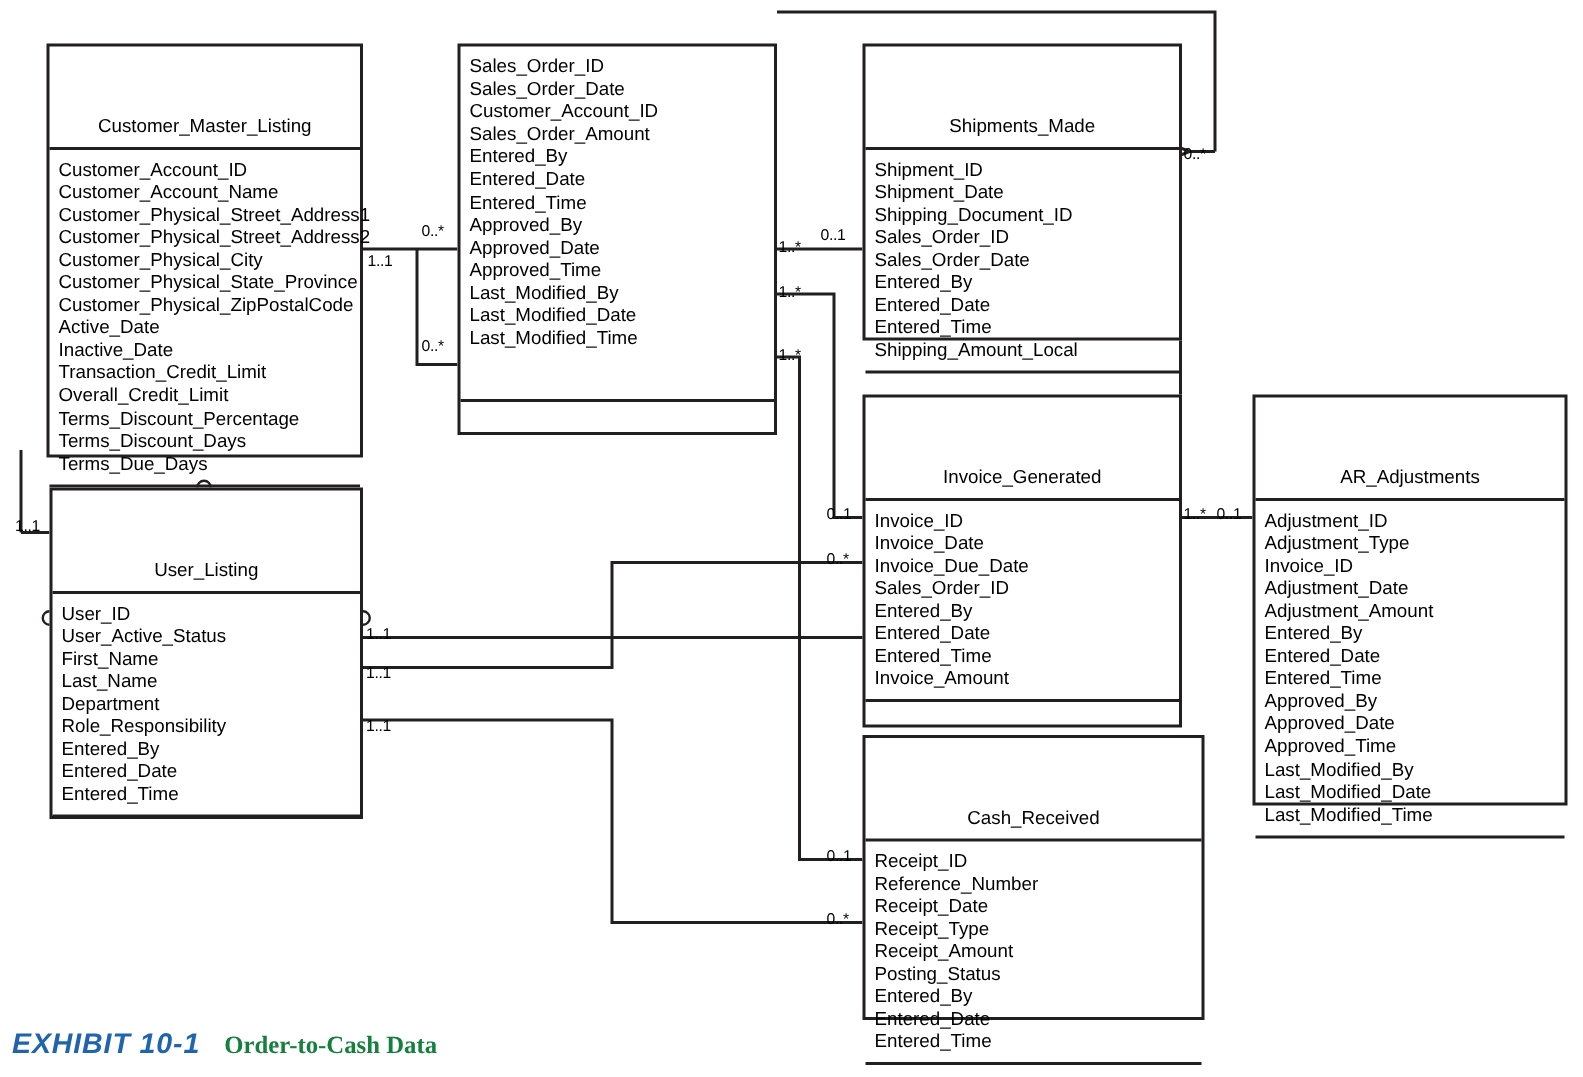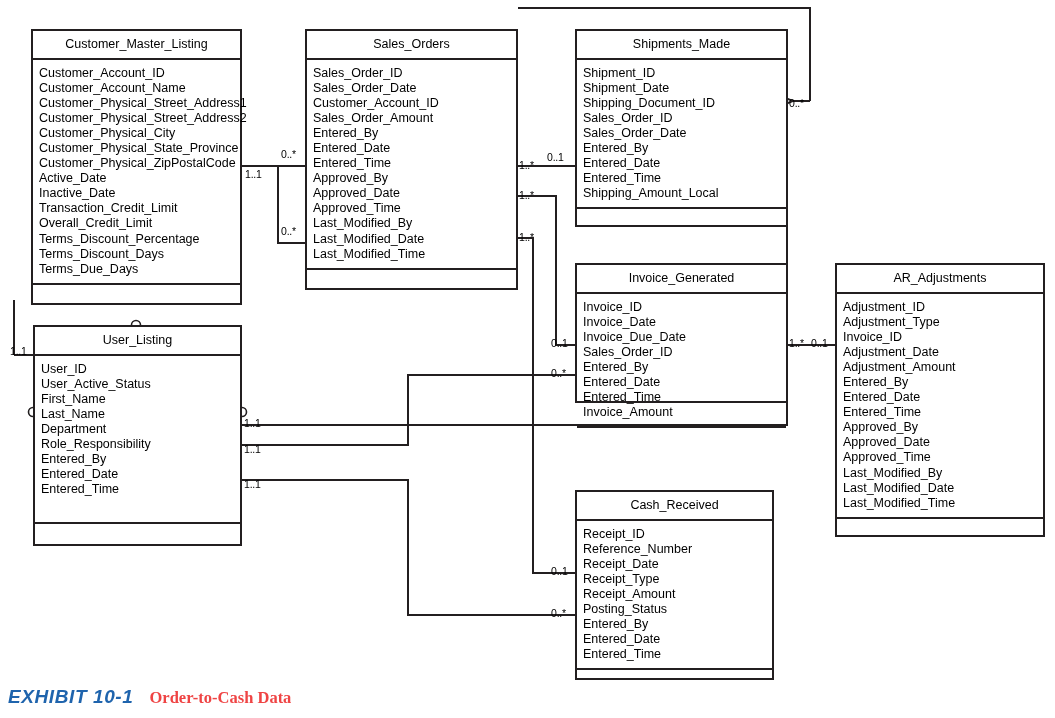--- a/index.html
+++ b/index.html
@@ -48,20 +48,21 @@
     flex-direction: column;
   }
   .entity-title {
     text-align: center;
     font-size: 12.5px;
     line-height: 1;
     color: #000000;
     padding: 7px 4px 7px 4px;
     border-bottom: 2px solid #231f20;
     white-space: nowrap;
+    margin-top: 40px;
   }
   .entity-attrs {
     flex: 1 1 auto;
     padding: 6px 0 6px 6px;
     border-bottom: 2px solid #231f20;
   }
   .attr {
     font-size: 12.5px;
     line-height: 15.1px;
     color: #000000;
@@ -92,21 +93,21 @@
     font-weight: bold;
     font-size: 19px;
     letter-spacing: 0.6px;
     color: #1f64ad;
     font-style: italic;
   }
   .cap-title {
     font-family: "Liberation Serif", serif;
     font-weight: bold;
     font-size: 16.5px;
-    color: #ef4444;
+    color: #15803d;
     margin-left: 16px;
   }
 </style>
 </head>
 <body>
 
 <div id="canvas">
 
   <svg id="wires" viewBox="0 0 1055 718" width="1055" height="718">
     <defs>
@@ -160,21 +161,20 @@
       <div class="attr">Transaction_Credit_Limit</div>
       <div class="attr">Overall_Credit_Limit</div>
       <div class="attr">Terms_Discount_Percentage</div>
       <div class="attr">Terms_Discount_Days</div>
       <div class="attr">Terms_Due_Days</div>
     </div>
     <div class="entity-footer"></div>
   </div>
 
   <div class="entity" style="left:305px; top:29px; width:213px; height:261px;">
-    <div class="entity-title">Sales_Orders</div>
     <div class="entity-attrs">
       <div class="attr">Sales_Order_ID</div>
       <div class="attr">Sales_Order_Date</div>
       <div class="attr">Customer_Account_ID</div>
       <div class="attr">Sales_Order_Amount</div>
       <div class="attr">Entered_By</div>
       <div class="attr">Entered_Date</div>
       <div class="attr">Entered_Time</div>
       <div class="attr">Approved_By</div>
       <div class="attr">Approved_Date</div>
@@ -211,21 +211,21 @@
       <div class="attr">Last_Name</div>
       <div class="attr">Department</div>
       <div class="attr">Role_Responsibility</div>
       <div class="attr">Entered_By</div>
       <div class="attr">Entered_Date</div>
       <div class="attr">Entered_Time</div>
     </div>
     <div class="entity-footer"></div>
   </div>
 
-  <div class="entity" style="left:575px; top:263px; width:213px; height:140px;">
+  <div class="entity" style="left:575px; top:263px; width:213px; height:222px;">
     <div class="entity-title">Invoice_Generated</div>
     <div class="entity-attrs">
       <div class="attr">Invoice_ID</div>
       <div class="attr">Invoice_Date</div>
       <div class="attr">Invoice_Due_Date</div>
       <div class="attr">Sales_Order_ID</div>
       <div class="attr">Entered_By</div>
       <div class="attr">Entered_Date</div>
       <div class="attr">Entered_Time</div>
       <div class="attr">Invoice_Amount</div>
@@ -247,21 +247,21 @@
       <div class="attr">Approved_By</div>
       <div class="attr">Approved_Date</div>
       <div class="attr">Approved_Time</div>
       <div class="attr">Last_Modified_By</div>
       <div class="attr">Last_Modified_Date</div>
       <div class="attr">Last_Modified_Time</div>
     </div>
     <div class="entity-footer"></div>
   </div>
 
-  <div class="entity" style="left:575px; top:490px; width:199px; height:190px;">
+  <div class="entity" style="left:575px; top:490px; width:228px; height:190px;">
     <div class="entity-title">Cash_Received</div>
     <div class="entity-attrs">
       <div class="attr">Receipt_ID</div>
       <div class="attr">Reference_Number</div>
       <div class="attr">Receipt_Date</div>
       <div class="attr">Receipt_Type</div>
       <div class="attr">Receipt_Amount</div>
       <div class="attr">Posting_Status</div>
       <div class="attr">Entered_By</div>
       <div class="attr">Entered_Date</div>

